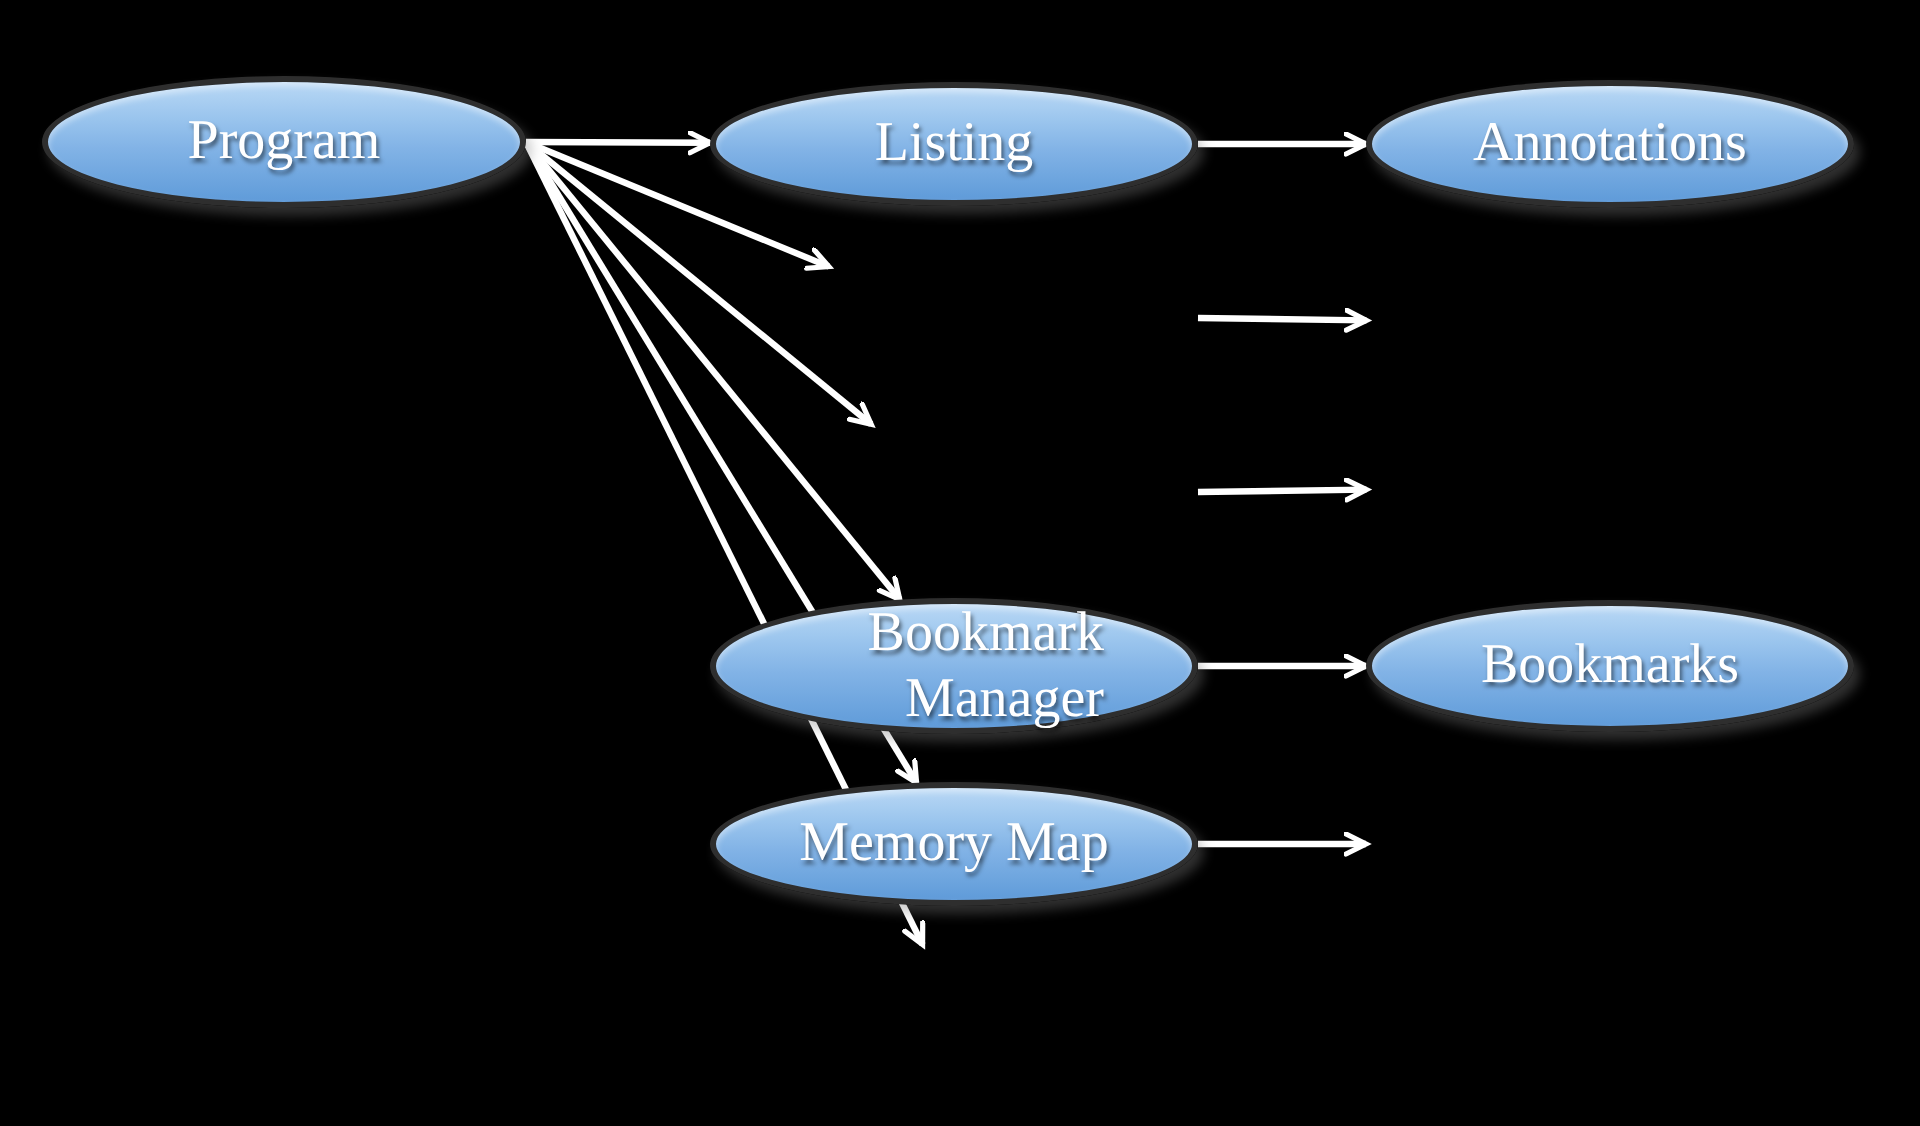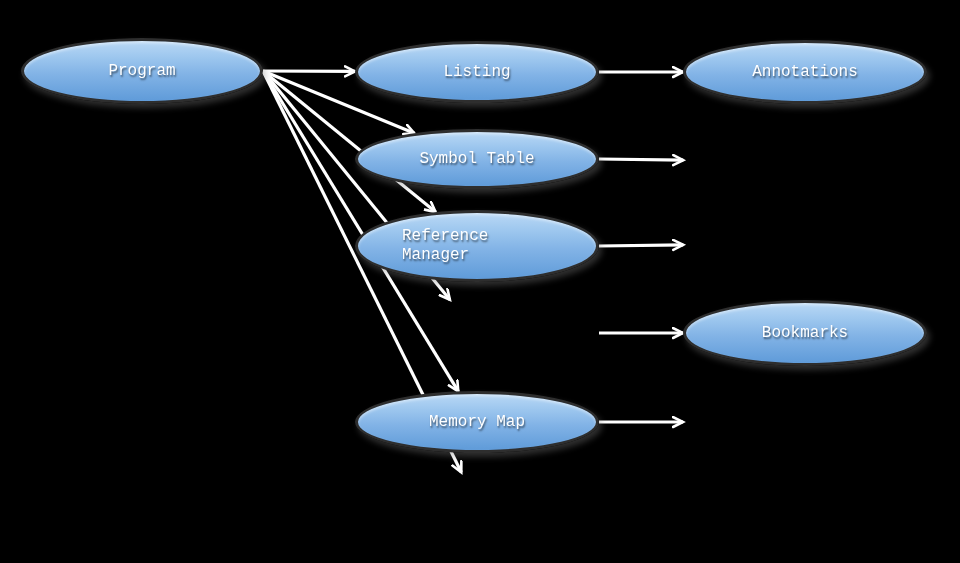--- a/index.html
+++ b/index.html
@@ -29,24 +29,24 @@
     box-sizing: border-box;
     border-radius: 50%;
     background: linear-gradient(to bottom, #b9d8f5 0%, #9cc6ee 28%, #82b3e6 55%, #5f9bd9 100%);
     border: 3px solid #2e2e2e;
     box-shadow: 3px 4px 6px rgba(125,125,125,0.38), inset 0 2px 3px rgba(255,255,255,0.45);
     display: flex;
     align-items: center;
     justify-content: center;
   }
   .node-label {
-    font-family: Liberation Mono, monospace;
-    font-size: 16px;
+    font-family: Liberation Serif, serif;
+    font-size: 28px;
     color: #ffffff;
-    text-align: left;
+    text-align: right;
     line-height: 1.18;
     text-shadow: 1px 2px 2px rgba(0,0,0,0.55);
     pointer-events: none;
   }
 </style>
 </head>
 <body>
 
 <div class="canvas">
   <svg class="edges" width="960" height="563" viewBox="0 0 960 563" xmlns="http://www.w3.org/2000/svg">
@@ -71,25 +71,22 @@
   </svg>
 <div class="node" style="left: 21px; top: 38px; width: 242px; height: 66px;">
       <span class="node-label">Program</span>
     </div>
     <div class="node" style="left: 355px; top: 41px; width: 244px; height: 62px;">
       <span class="node-label">Listing</span>
     </div>
     <div class="node" style="left: 683px; top: 40px; width: 244px; height: 64px;">
       <span class="node-label">Annotations</span>
     </div>
-    <div class="node" style="left: 355px; top: 129px; width: 244px; height: 60px;">
-      <span class="node-label">Symbol Table</span>
-    </div>
-    <div class="node" style="left: 355px; top: 210px; width: 244px; height: 72px;">
-      <span class="node-label" style="max-width: 150px;">Reference Manager</span>
+    <div class="node" style="left: 355px; top: 299px; width: 244px; height: 68px;">
+      <span class="node-label" style="max-width: 150px;">Bookmark Manager</span>
     </div>
     <div class="node" style="left: 683px; top: 300px; width: 244px; height: 66px;">
       <span class="node-label">Bookmarks</span>
     </div>
     <div class="node" style="left: 355px; top: 391px; width: 244px; height: 62px;">
       <span class="node-label">Memory Map</span>
     </div>
   </div>
 
 </body></html>

